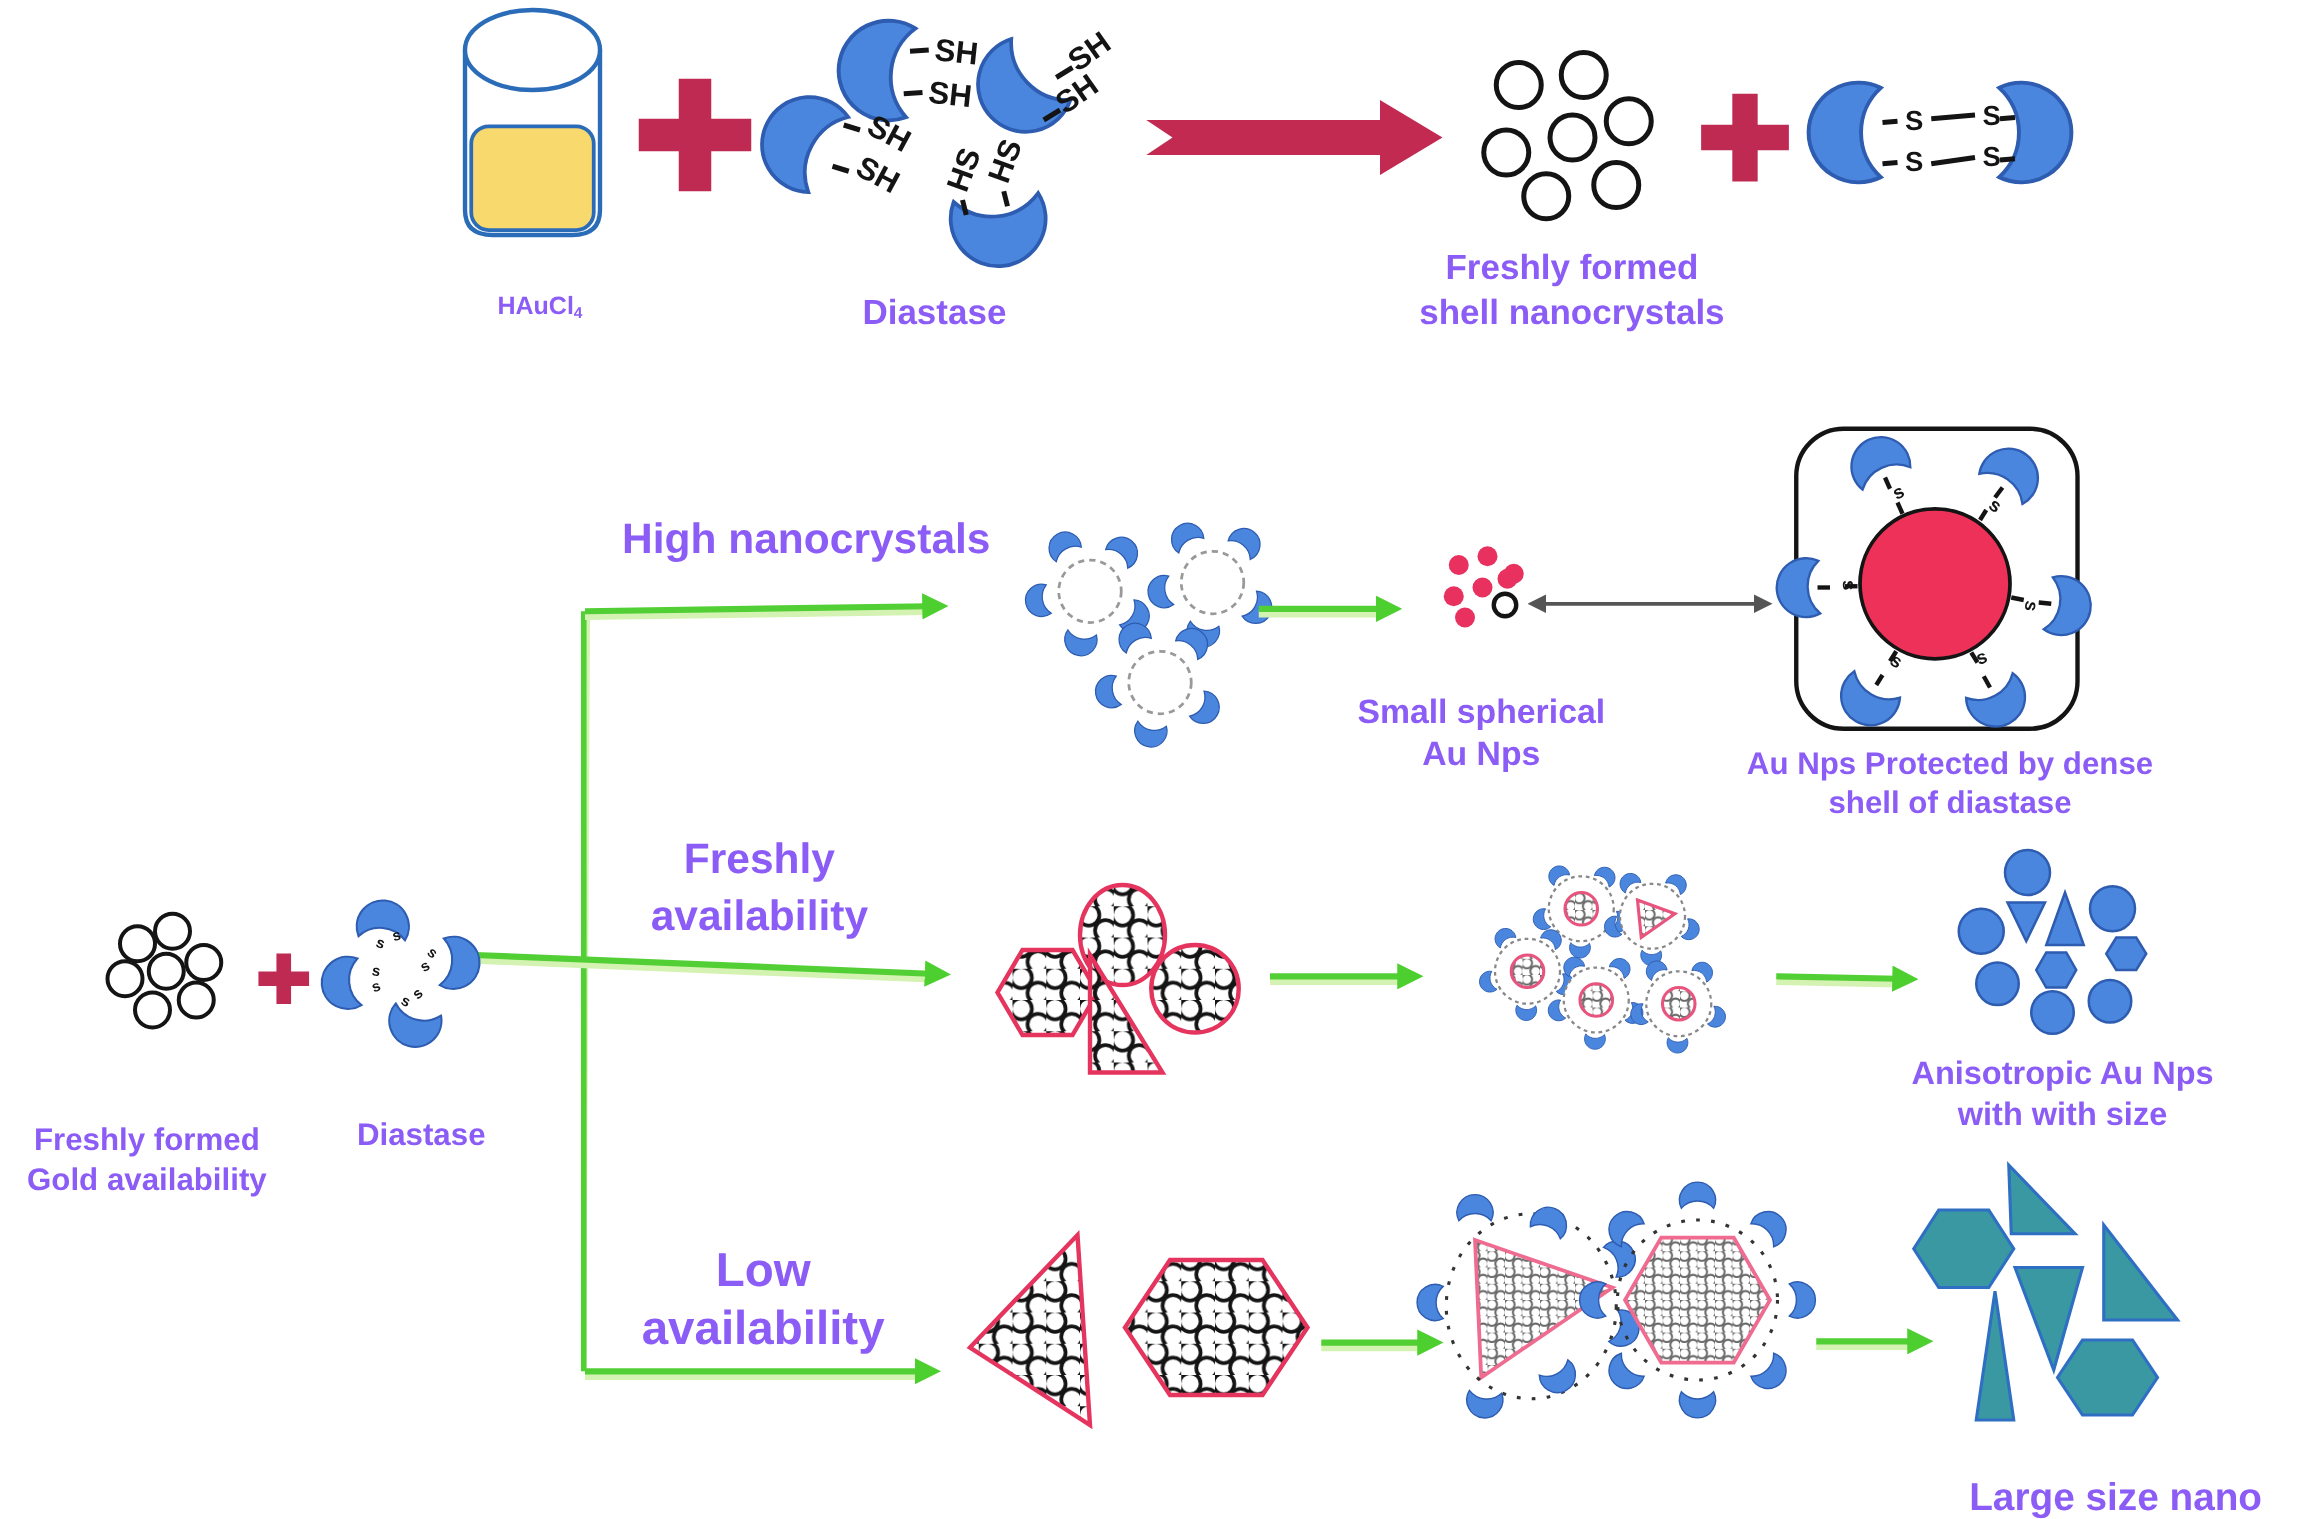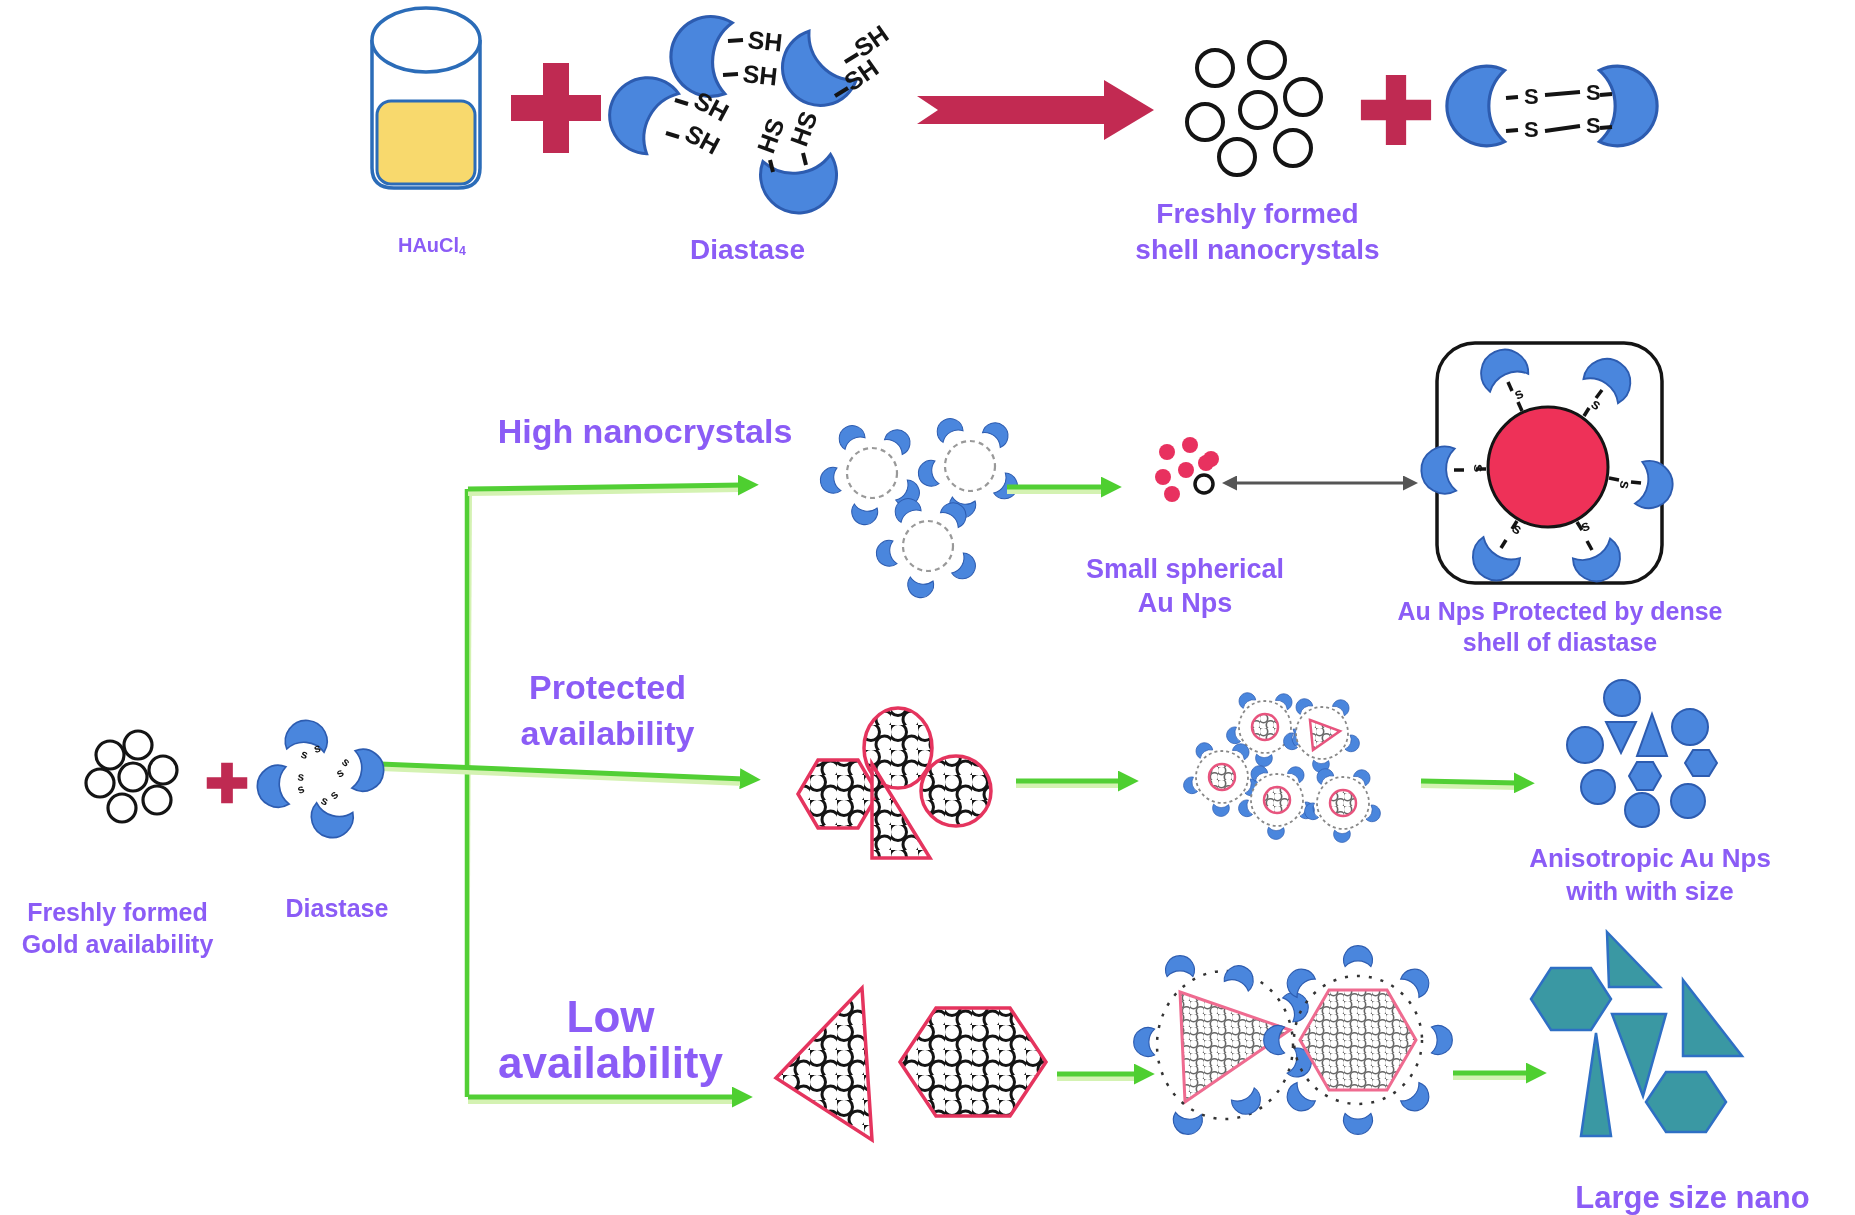--- a/index.html
+++ b/index.html
@@ -355,36 +355,36 @@
   <div>Au Nps Protected by dense</div>
   <div>shell of diastase</div>
 </div>
 
 <div class="lbl" style="left:1040px;top:552px;width:290px;font-size:27px;line-height:34px;">
   <div>Small spherical</div>
   <div>Au Nps</div>
 </div>
 
 <div class="lbl" style="left:455px;top:664px;width:305px;font-size:34px;line-height:46px;">
-  <div>Protected</div>
+  <div>Freshly</div>
   <div>availability</div>
 </div>
 
 <div class="lbl" style="left:1480px;top:842px;width:340px;font-size:26px;line-height:33px;">
   <div>Anisotropic Au Nps</div>
   <div>with with size</div>
 </div>
 
 <div class="lbl" style="left:0px;top:896px;width:235px;font-size:25px;line-height:32px;">
   <div>Freshly formed</div>
   <div>Gold availability</div>
 </div>
 
 <div class="lbl" style="left:252px;top:894px;width:170px;font-size:25px;">Diastase</div>
 
-<div class="lbl" style="left:458px;top:994px;width:305px;font-size:44px;line-height:46px;text-align:center;">
+<div class="lbl" style="left:458px;top:994px;width:305px;font-size:38px;line-height:46px;text-align:center;">
   <div>Low</div>
   <div>availability</div>
 </div>
 
 <div class="lbl" style="left:1530px;top:1180px;width:325px;font-size:31px;">Large size nano plates</div>
 
 </div>
 
 </body></html>

